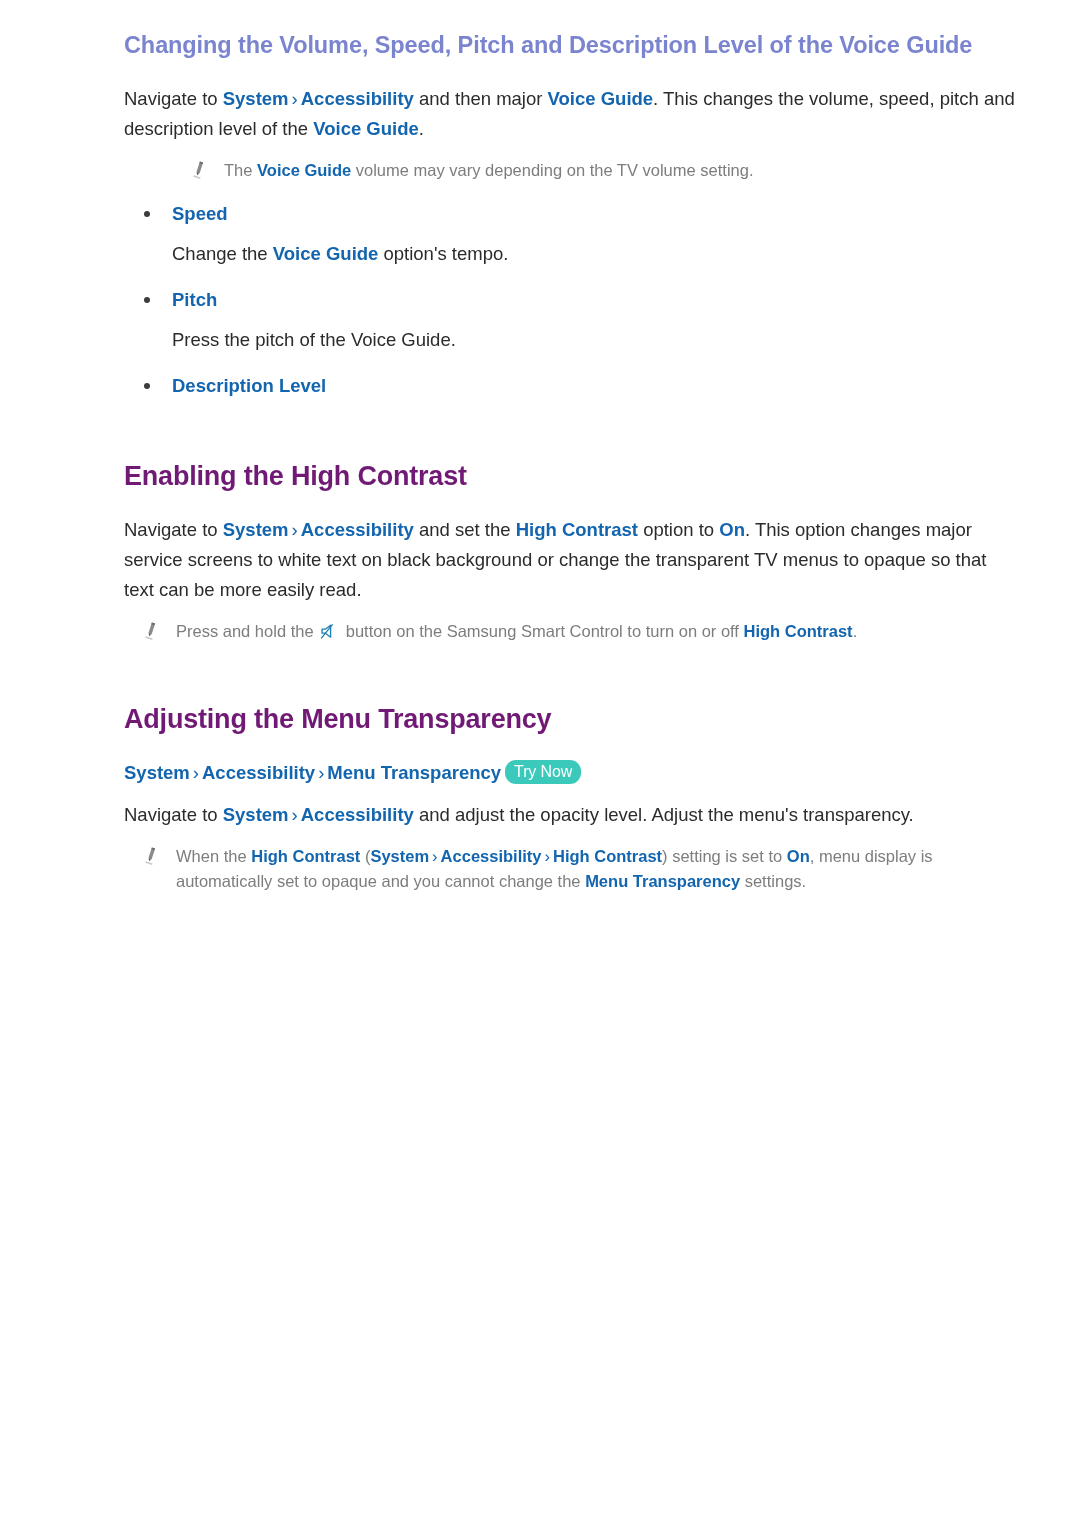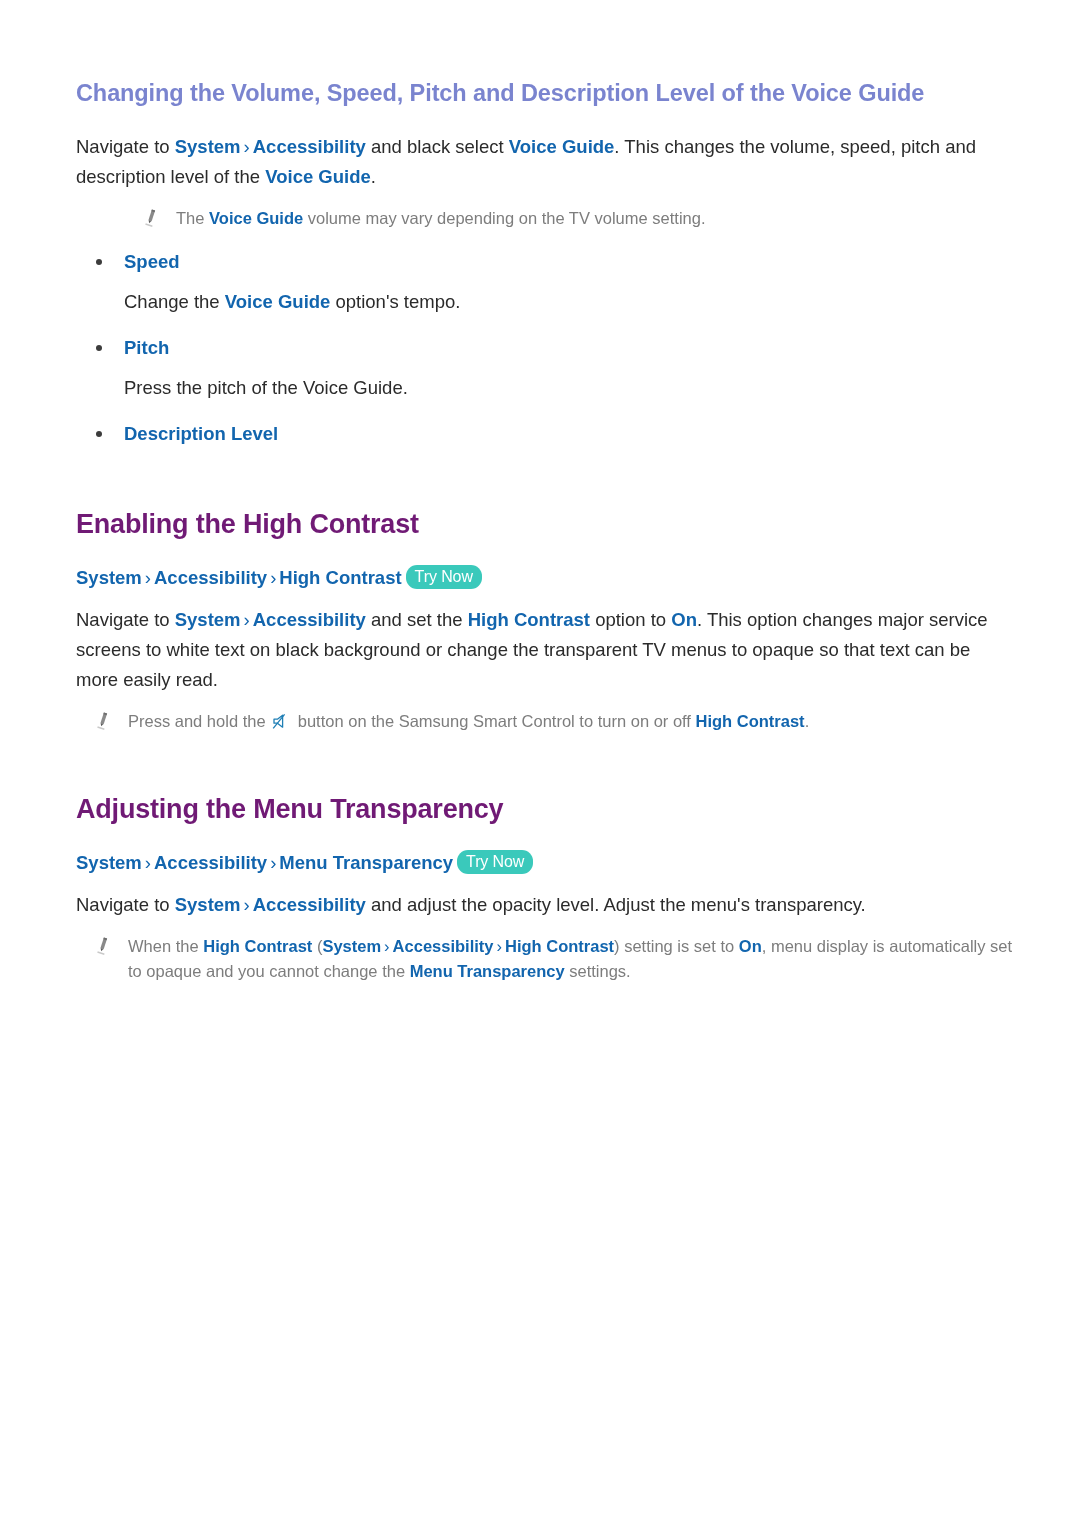--- a/index.html
+++ b/index.html
@@ -18,21 +18,22 @@
 
   .page {
     position: relative;
     width: 1080px;
     min-height: 1527px;
     padding: 0;
     box-sizing: border-box;
   }
 
   .content {
-    padding: 78px 60px 0 76px;
+    padding: 30px 60px 0 76px;
+    margin-left: 48px;
   }
 
   
   h1.topic-title {
     font-size: 23.5px;
     line-height: 30px;
     font-weight: bold;
     color: #7a84cf;
     margin: 0 0 24px 0;
     letter-spacing: -0.1px;
@@ -166,21 +167,21 @@
 </style>
 </head>
 <body>
 
 <div class="page">
   <div class="content">
 
     <h1 class="topic-title">Changing the Volume, Speed, Pitch and Description Level of the Voice Guide</h1>
 
     <p class="body-text">
-      <span>Navigate to </span><span class="lnk">System</span><span class="sep">›</span><span class="lnk">Accessibility</span><span> and black select </span><span class="lnk">Voice Guide</span><span>. This changes the volume, speed, pitch and description level of the </span><span class="lnk">Voice Guide</span><span>.</span>
+      <span>Navigate to </span><span class="lnk">System</span><span class="sep">›</span><span class="lnk">Accessibility</span><span> and then major </span><span class="lnk">Voice Guide</span><span>. This changes the volume, speed, pitch and description level of the </span><span class="lnk">Voice Guide</span><span>.</span>
     </p>
 
     <ul class="bullets">
 
       <li>
         <div class="note indented">
           <span class="note-icon">
             <svg width="18" height="20" viewBox="0 0 18 20" xmlns="http://www.w3.org/2000/svg">
               <g transform="rotate(18 9 10)">
                 <path d="M7.2 1.6 L10.6 1.6 L10.6 12.6 L8.9 15.6 L7.2 12.6 Z" fill="#8a8a8a"></path>
@@ -219,23 +220,20 @@
           <span class="bullet-dot"></span>
           <span>Description Level</span>
         </div>
       </li>
 
     </ul>
 
     <div class="section">
       <h2 class="section-title">Enabling the High Contrast</h2>
 
-      <div class="path-line">
-        <span class="lnk">System</span><span class="sep">›</span><span class="lnk">Accessibility</span><span class="sep">›</span><span class="lnk">High Contrast</span><span class="try-now">Try Now</span>
-      </div>
 
       <p class="body-text">
         <span>Navigate to </span><span class="lnk">System</span><span class="sep">›</span><span class="lnk">Accessibility</span><span> and set the </span><span class="lnk">High Contrast</span><span> option to </span><span class="lnk">On</span><span>. This option changes major service screens to white text on black background or change the transparent TV menus to opaque so that text can be more easily read.</span>
       </p>
 
       <div class="note">
         <span class="note-icon">
           <svg width="18" height="20" viewBox="0 0 18 20" xmlns="http://www.w3.org/2000/svg">
             <g transform="rotate(18 9 10)">
               <path d="M7.2 1.6 L10.6 1.6 L10.6 12.6 L8.9 15.6 L7.2 12.6 Z" fill="#8a8a8a"></path>

